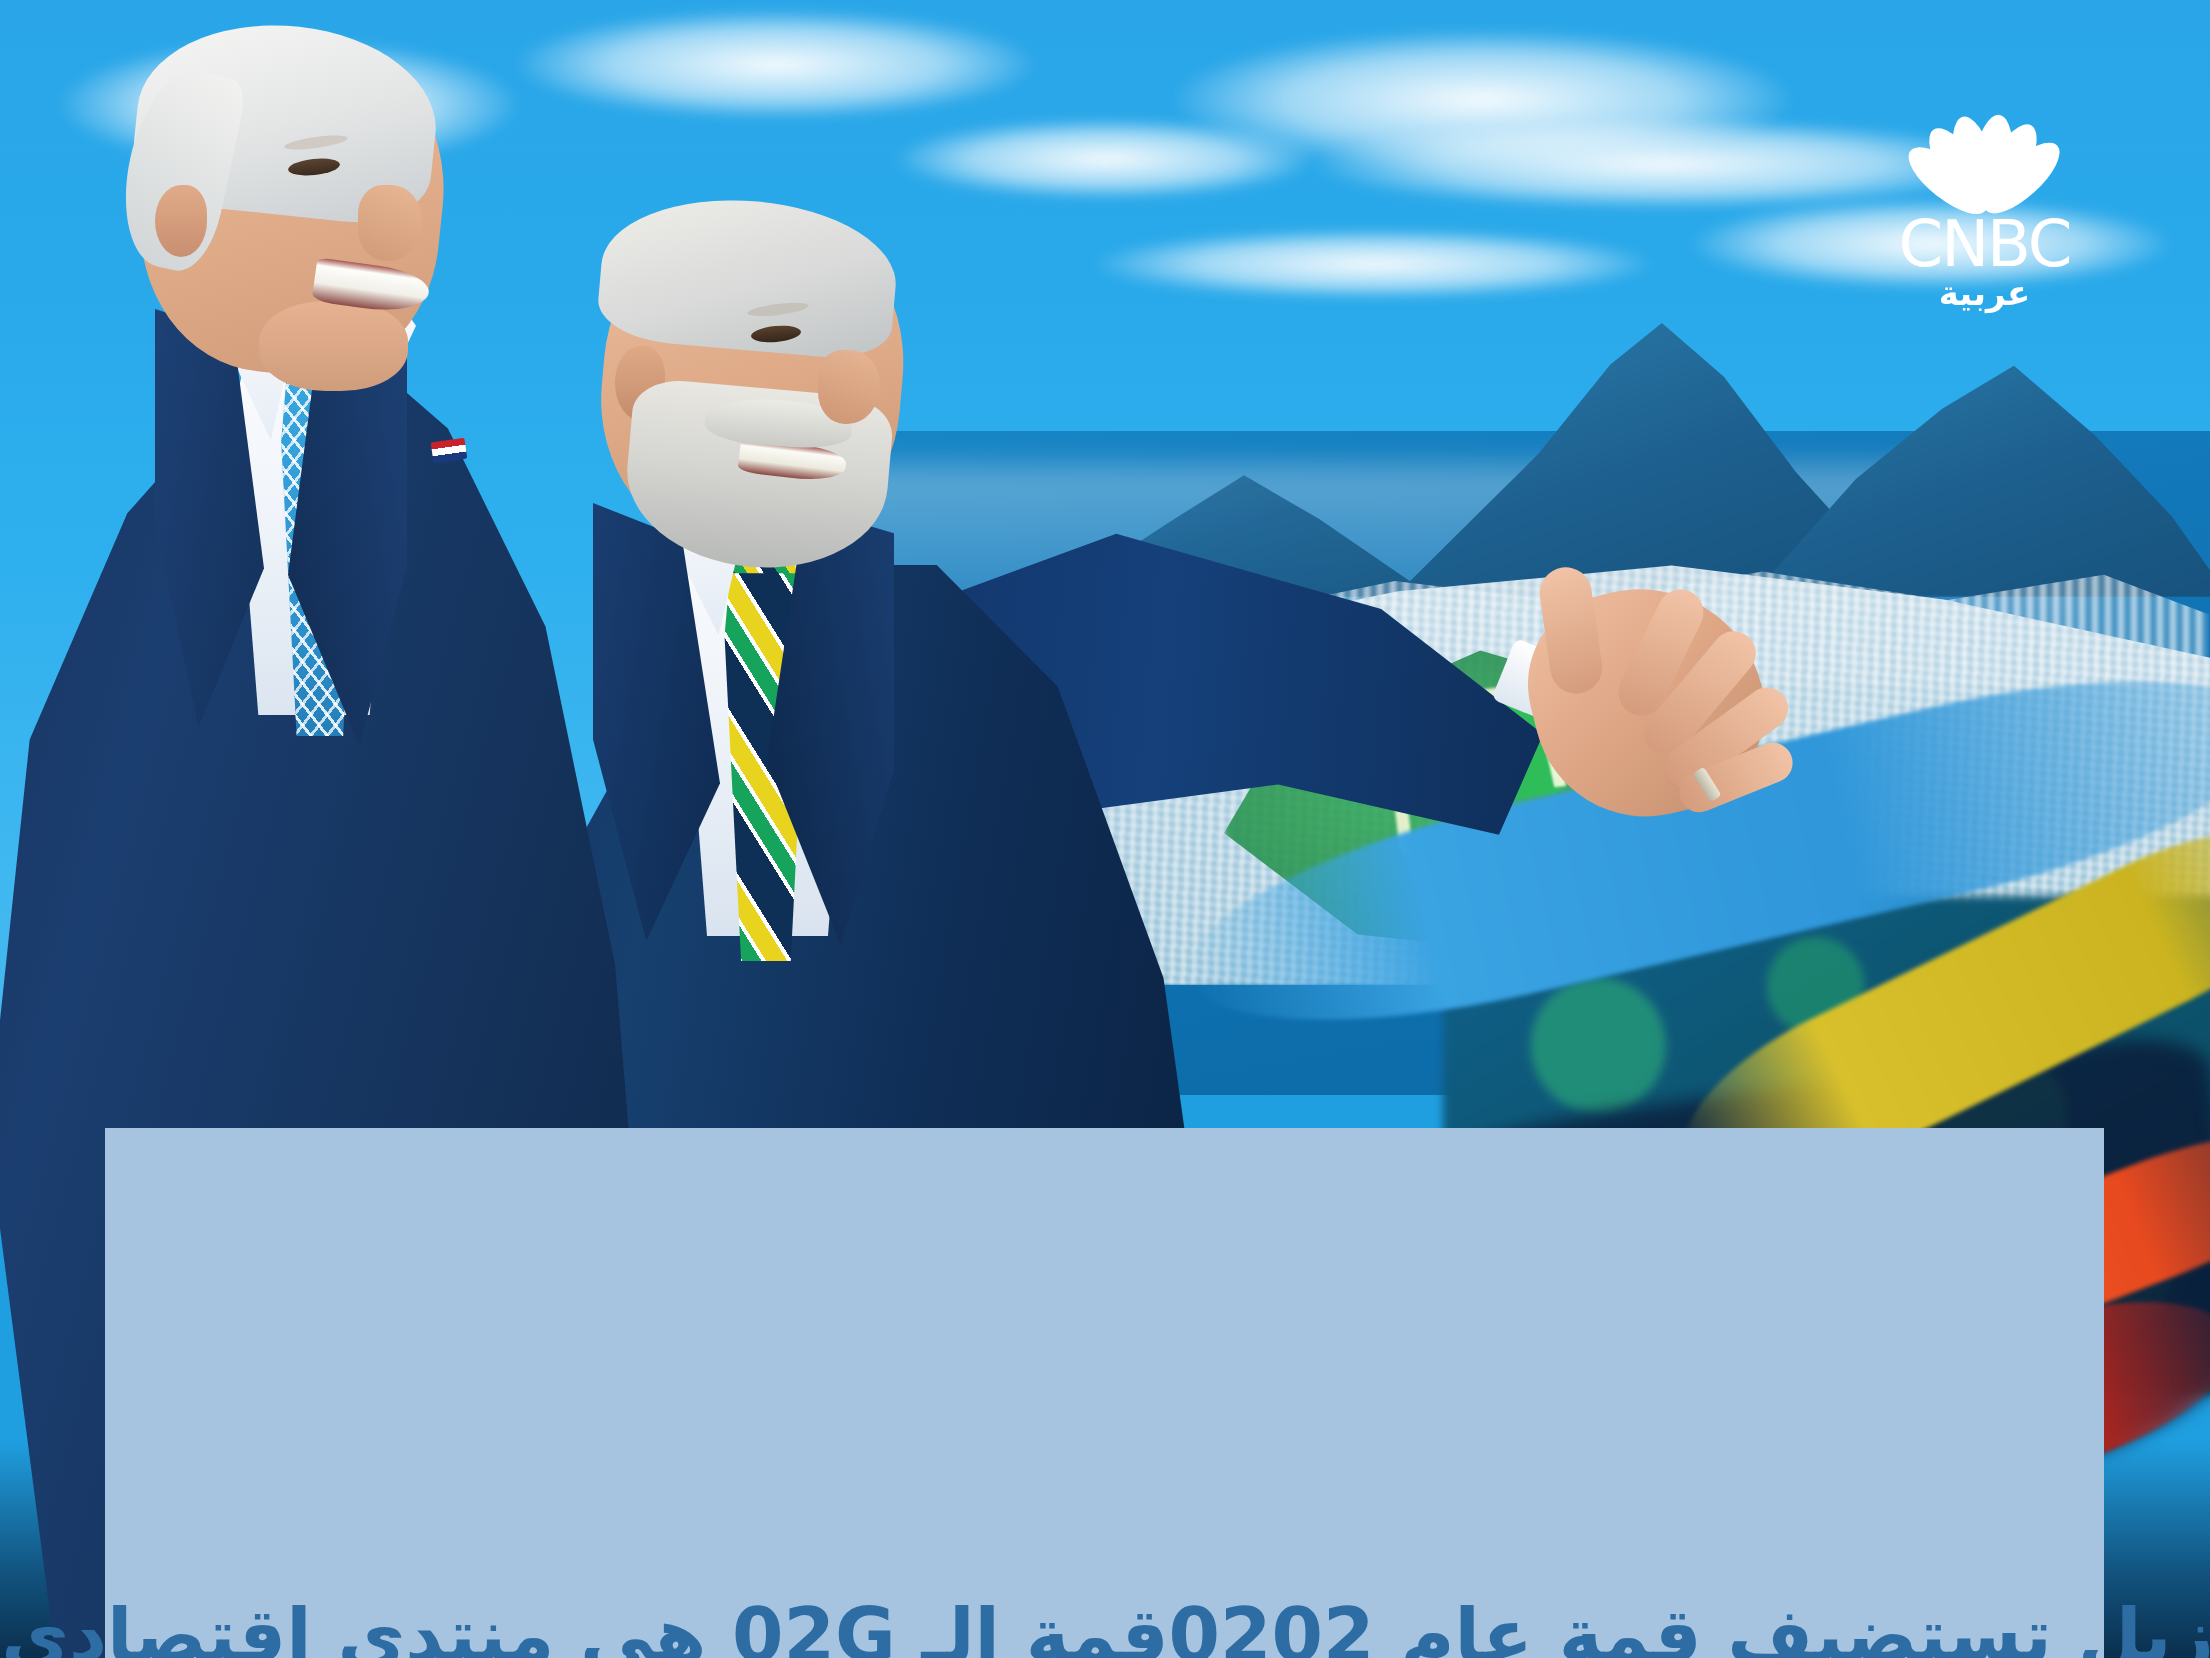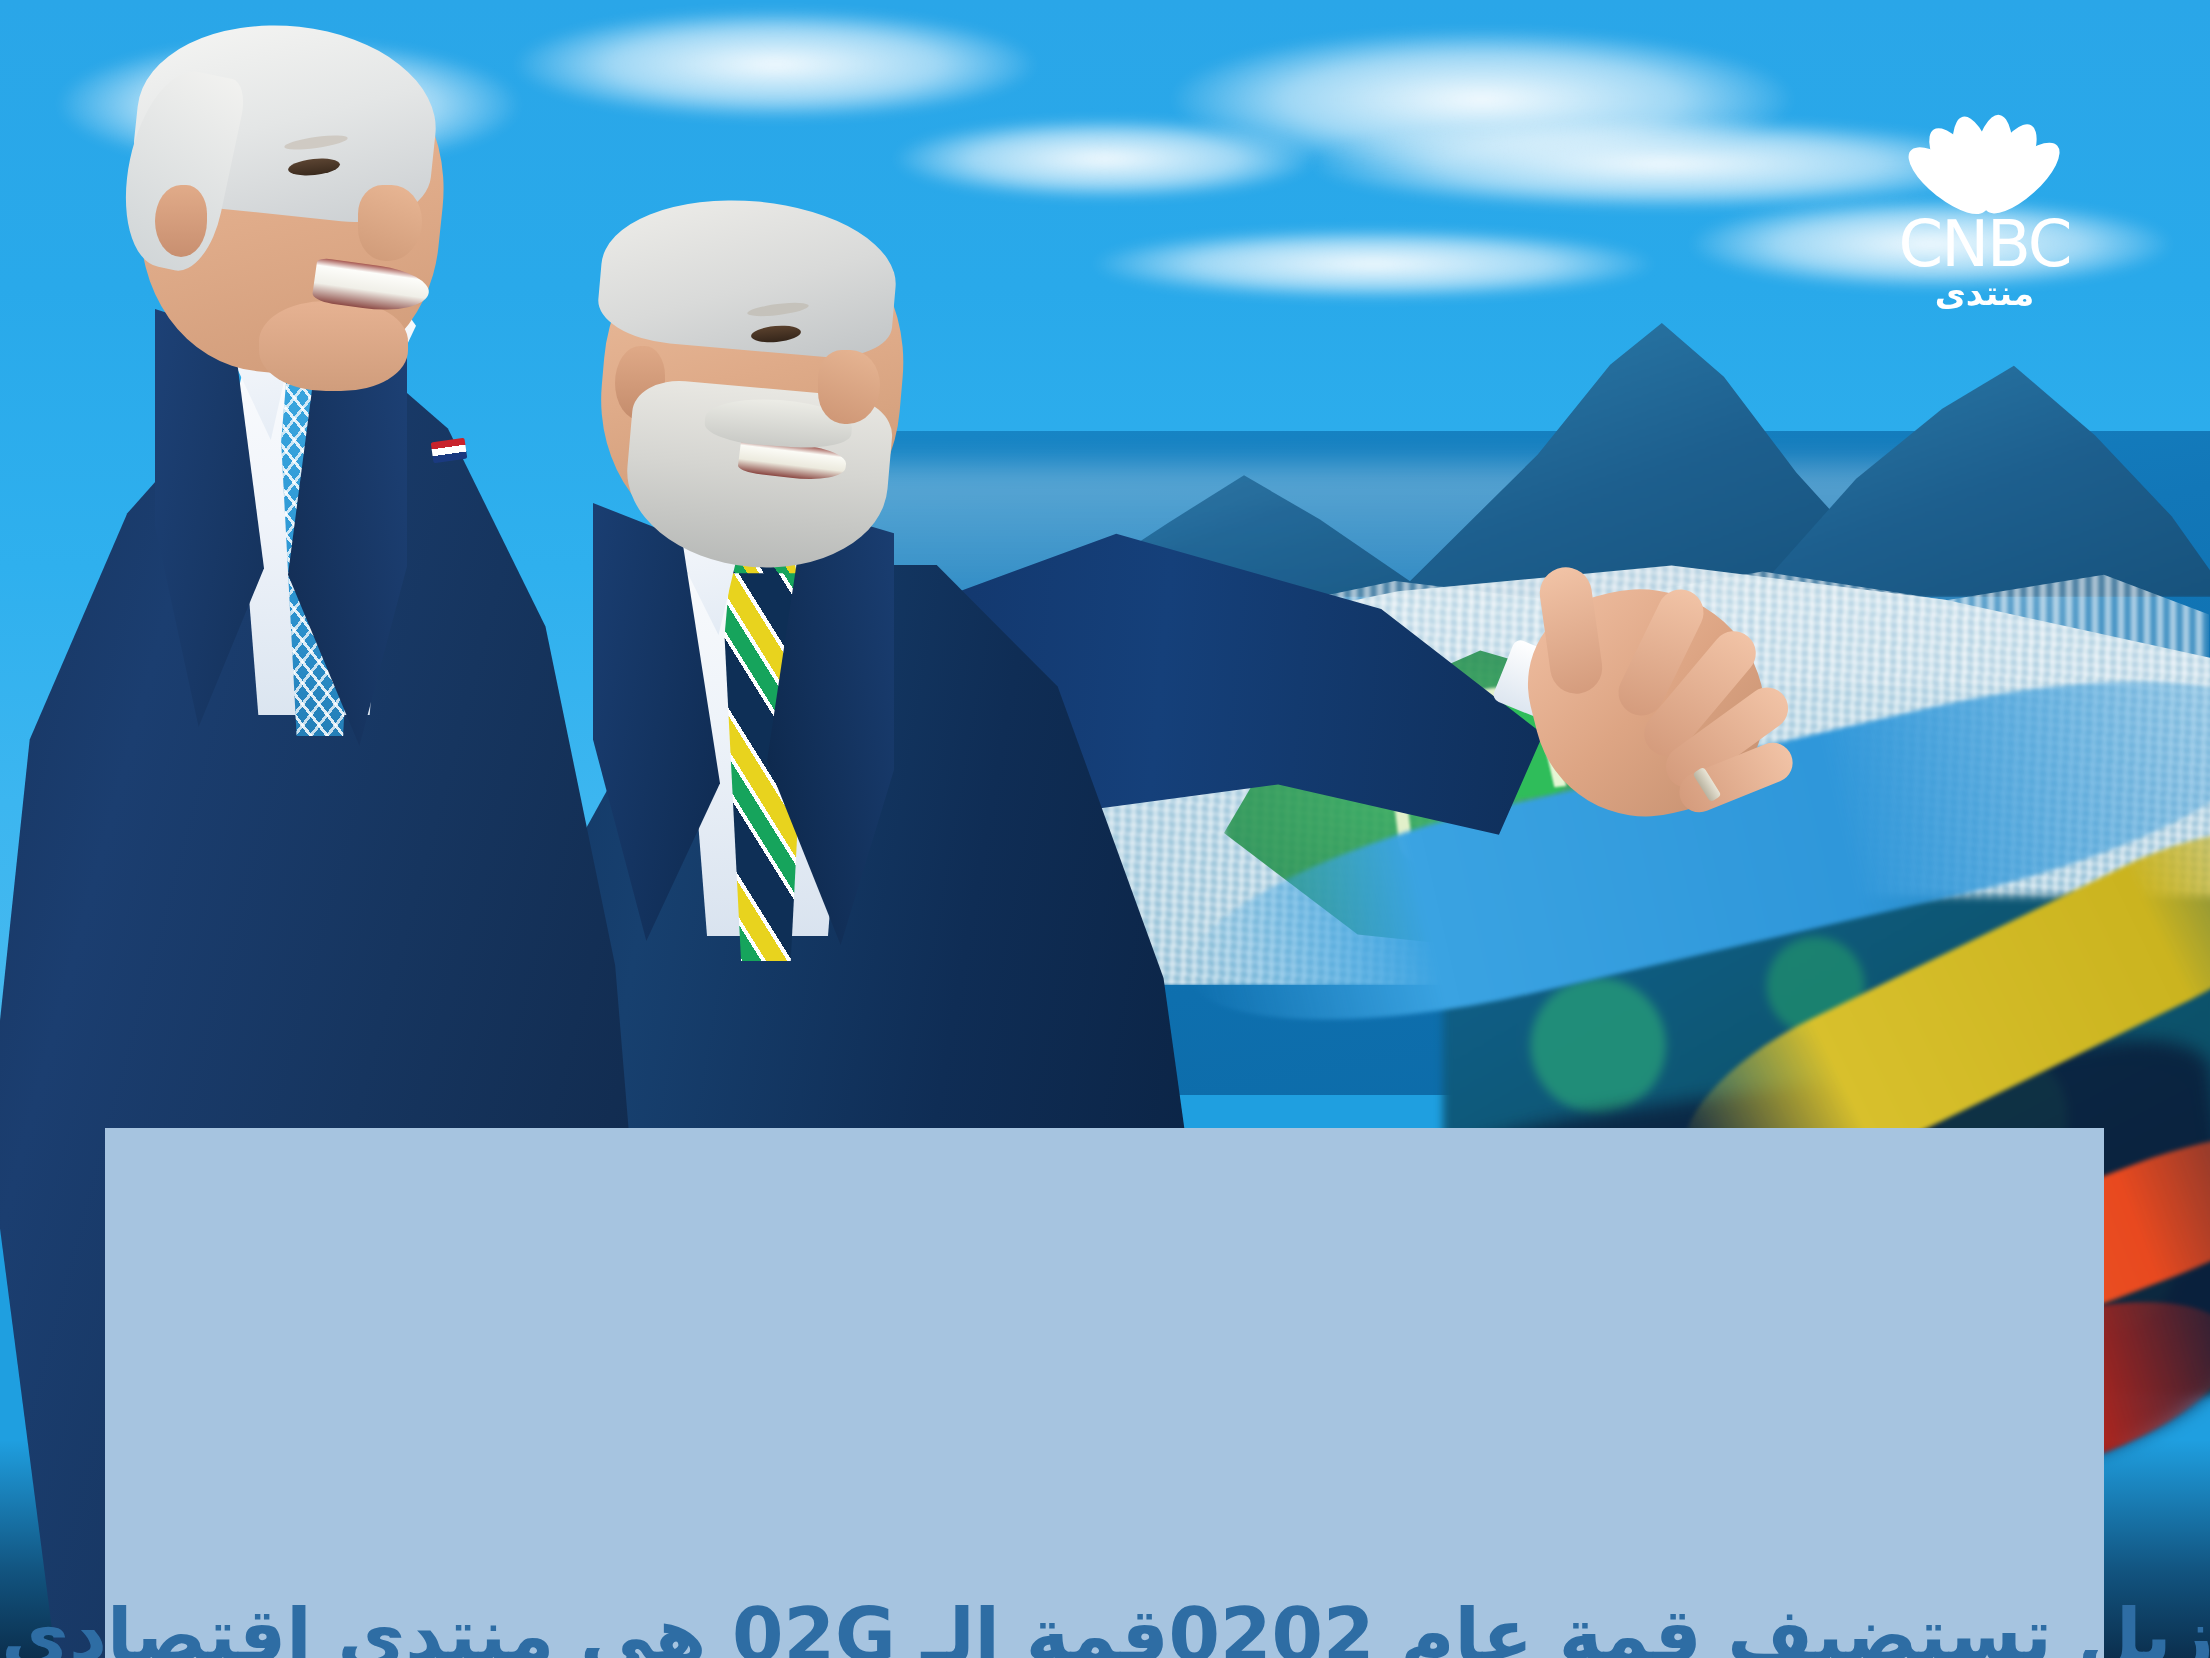--- a/index.html
+++ b/index.html
@@ -537,21 +537,21 @@
   <div id="logo">
     <div class="peacock">
       <div class="feather" style="transform:translateX(-50%) rotate(-52deg);background:#fff;"></div>
       <div class="feather" style="transform:translateX(-50%) rotate(-33deg);background:#fff;"></div>
       <div class="feather" style="transform:translateX(-50%) rotate(-14deg);background:#fff;"></div>
       <div class="feather" style="transform:translateX(-50%) rotate(8deg);background:#fff;"></div>
       <div class="feather" style="transform:translateX(-50%) rotate(28deg);background:#fff;"></div>
       <div class="feather" style="transform:translateX(-50%) rotate(48deg);background:#fff;"></div>
     </div>
     <div class="cnbc-word">CNBC</div>
-    <div class="cnbc-ar">منتدى</div>
+    <div class="cnbc-ar">عربية</div>
   </div>
 
   <div id="caption">
     <div class="cap-line">قمة الـ G20 هي منتدى اقتصادي تعقده</div>
     <div class="cap-line">والبرازيل تستضيف قمة عام 2020</div>
   </div>
 
 </div>
 
 

